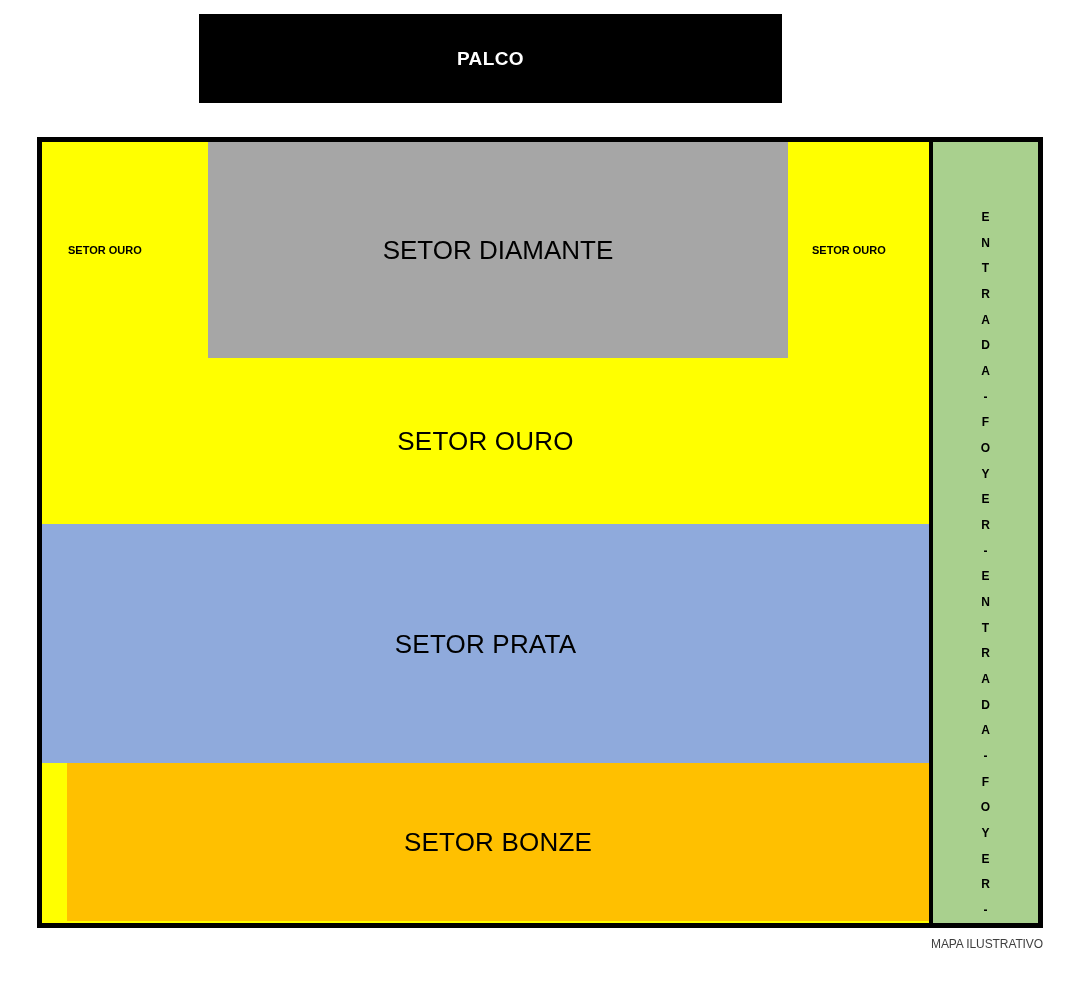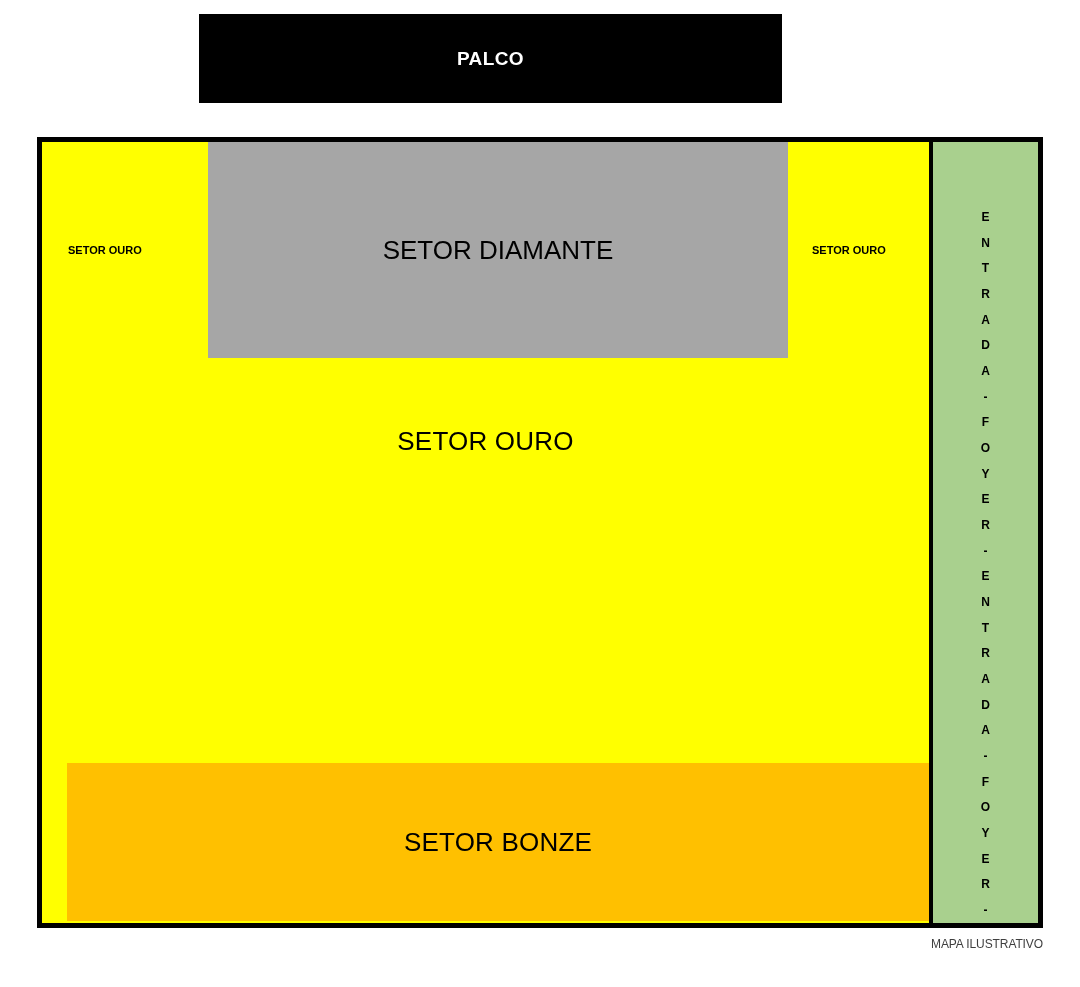--- a/index.html
+++ b/index.html
@@ -185,20 +185,23 @@
         <span class="diamante-label">SETOR DIAMANTE</span>
       </div>
 
       <span class="side-label side-label-left">SETOR OURO</span>
 
       <span class="side-label side-label-right">SETOR OURO</span>
 
       <span class="band-label">SETOR OURO</span>
     </div>
 
+    <div class="band band-prata">
+      <span class="band-label">SETOR PRATA</span>
+    </div>
 
     <div class="band band-bonze">
       <span class="band-label">SETOR BONZE</span>
     </div>
   </div>
 
   <div class="foyer-divider"></div>
 
   <div class="foyer" id="foyer-strip">
       <span class="foyer-char">E</span>

